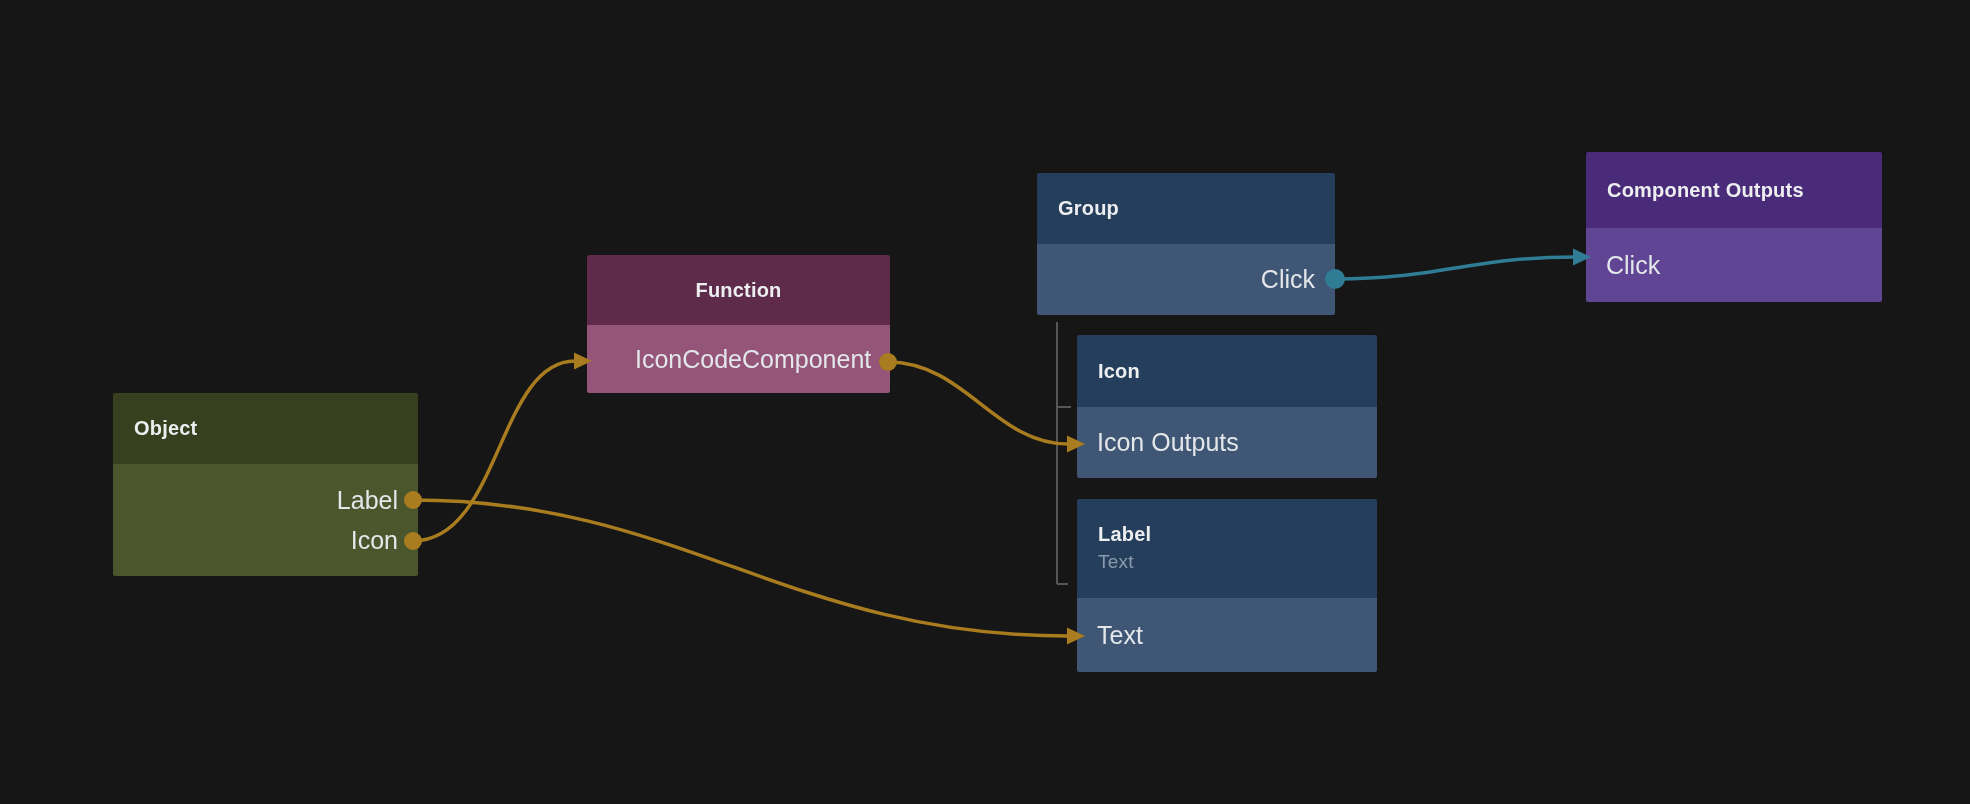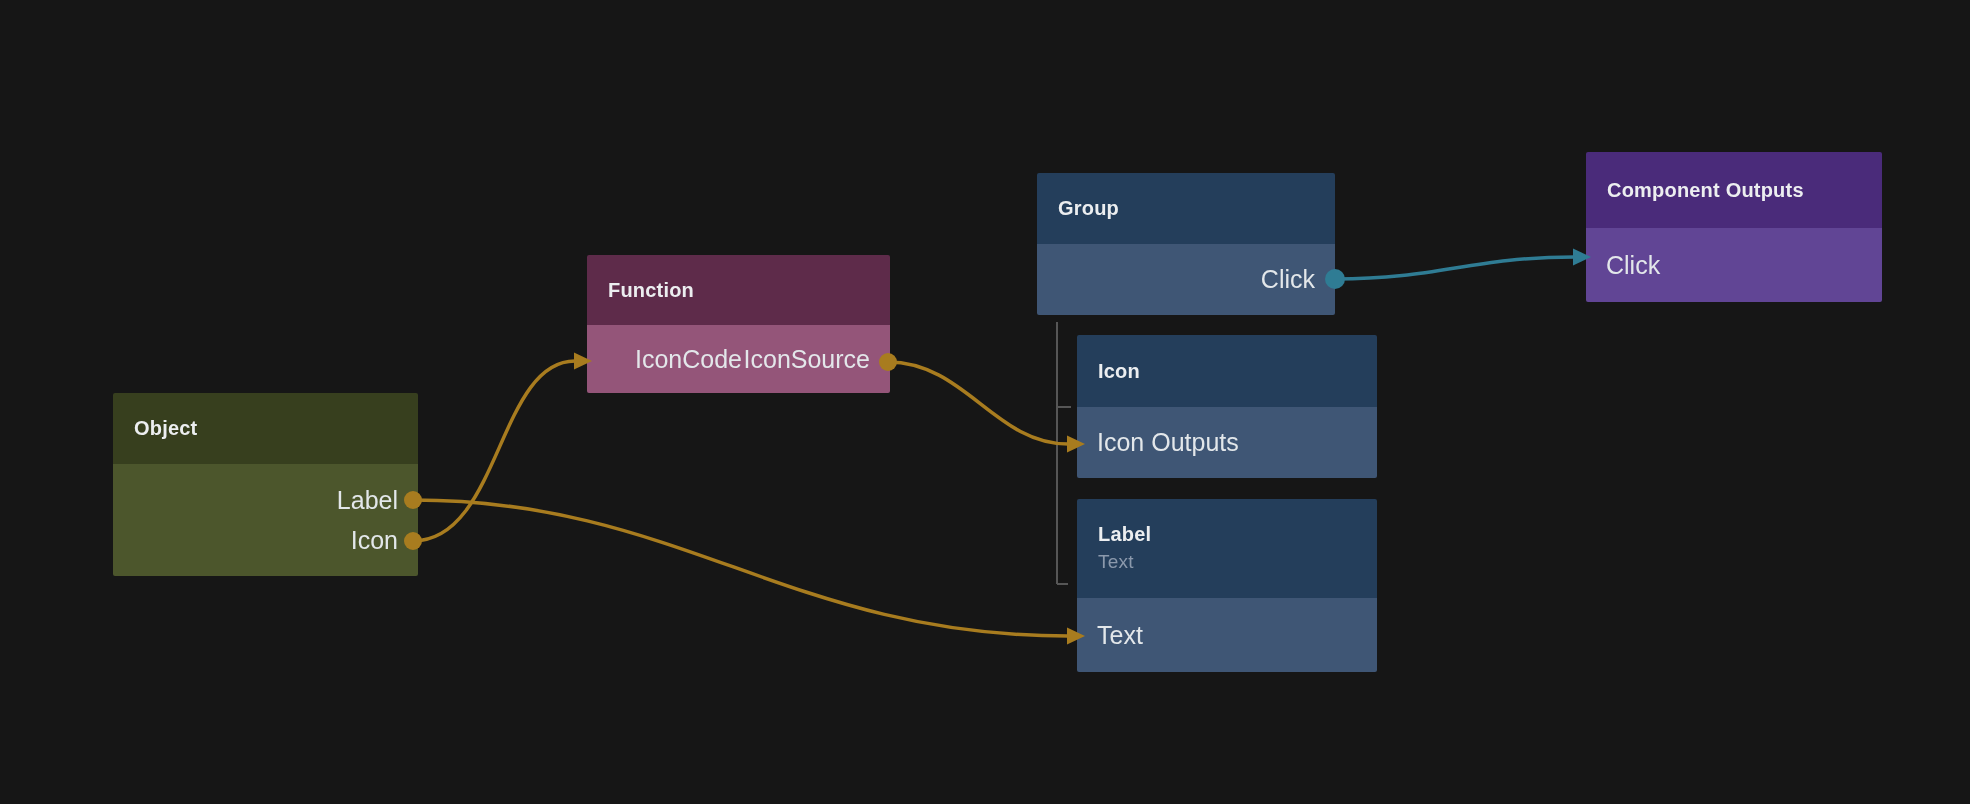--- a/index.html
+++ b/index.html
@@ -41,21 +41,21 @@
   .n-purple .node-header{background:#4a2b7a;}
   .n-purple .node-body{background:#614595;}
 
   
   #node-object{left:113px;top:393px;width:305px;}
   #node-object .node-header{height:71px;}
   #node-object .node-body{height:112px;padding-top:16px;box-sizing:border-box;}
   #node-object .port-row{height:40px;}
 
   #node-function{left:587px;top:255px;width:303px;}
-  #node-function .node-header{height:70px;}
+  #node-function .node-header{height:70px;justify-content:center;}
   #node-function .node-body{height:68px;}
   #node-function .port-row{height:68px;}
 
   #node-group{left:1037px;top:173px;width:298px;}
   #node-group .node-header{height:71px;}
   #node-group .node-body{height:71px;}
   #node-group .port-row{height:71px;}
 
   #node-icon{left:1077px;top:335px;width:300px;}
   #node-icon .node-header{height:72px;}
@@ -105,21 +105,21 @@
     </div>
   </div>
 
   <div class="node n-plum" id="node-function">
     <div class="node-header">
       <span class="node-title">Function</span>
     </div>
     <div class="node-body">
       <div class="port-row between">
         <span>IconCode</span>
-        <span>IconSource</span>
+        <span>Component</span>
       </div>
     </div>
   </div>
 
   <div class="node n-blue" id="node-group">
     <div class="node-header">
       <span class="node-title">Group</span>
     </div>
     <div class="node-body">
       <div class="port-row out">

